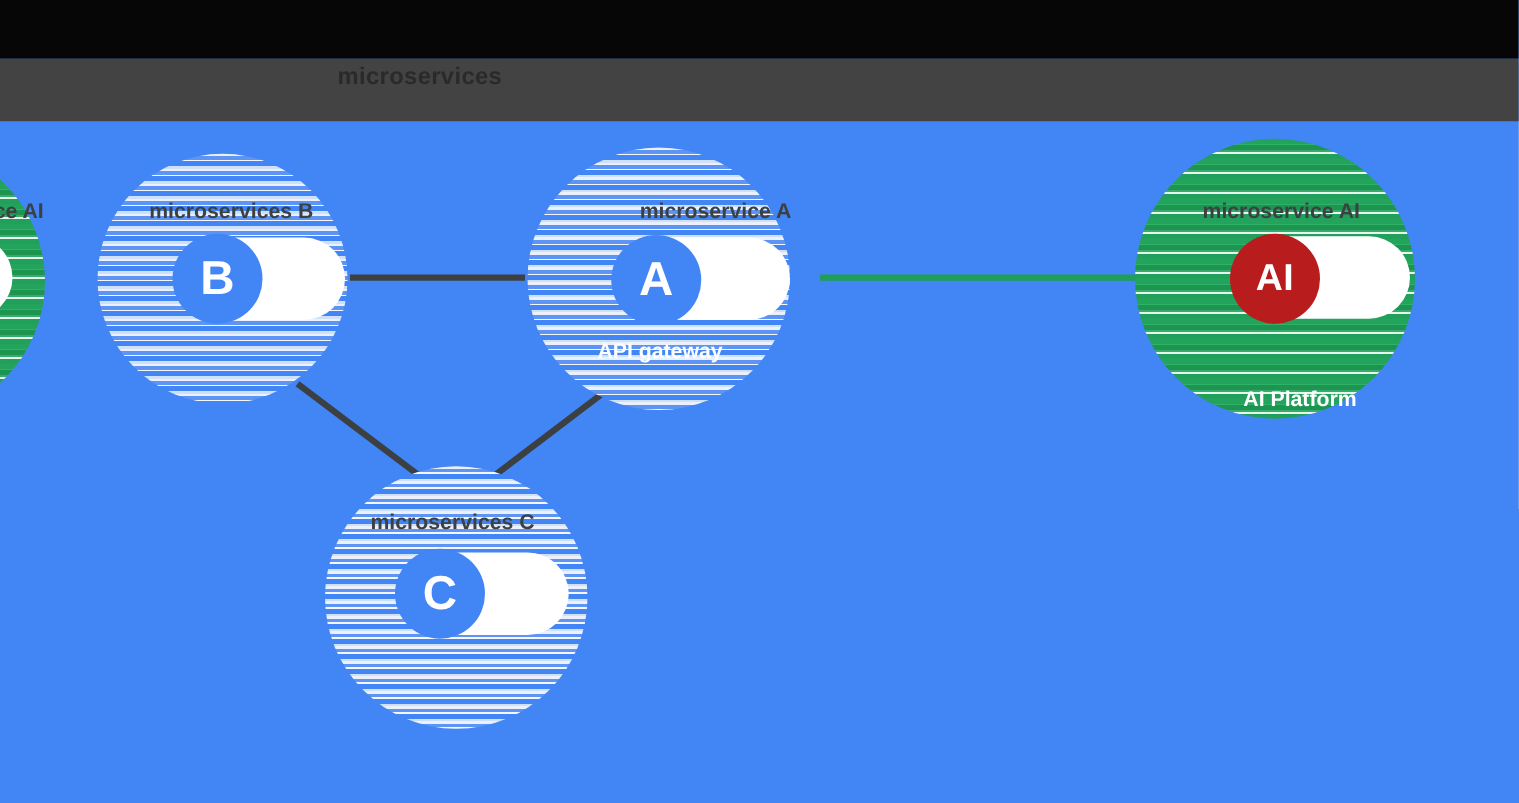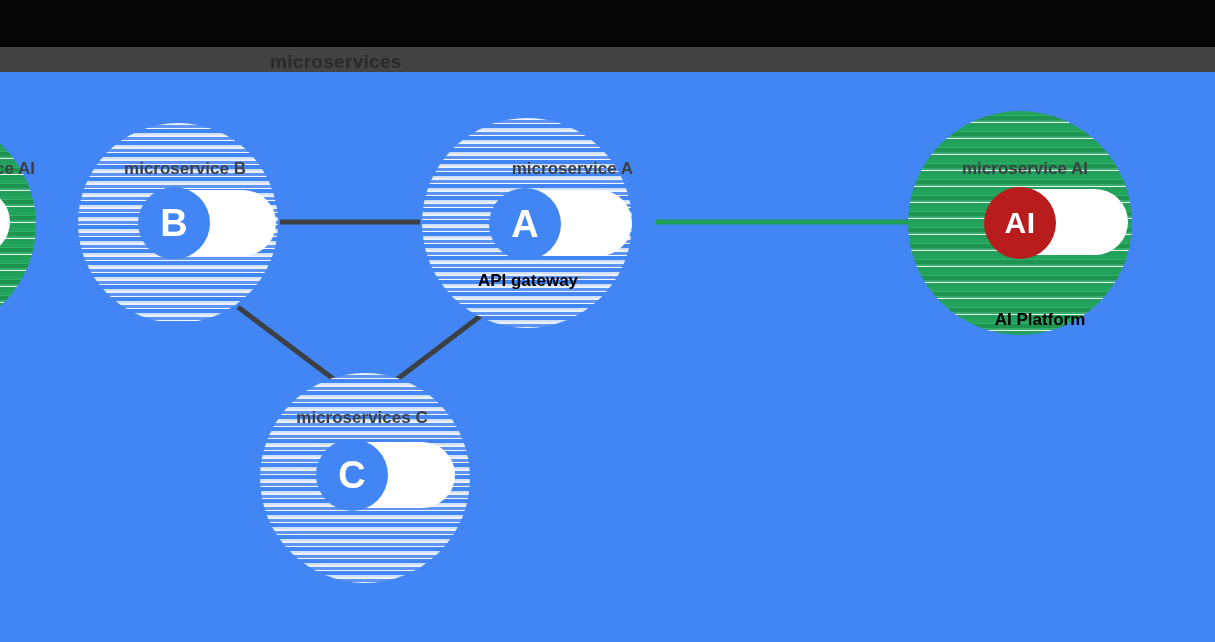--- a/index.html
+++ b/index.html
@@ -6,21 +6,21 @@
   html,body { width:1215px; height:642px; }
   body { font-family:"Liberation Sans", sans-serif; }
 
   .stage {
     position:relative; width:1215px; height:642px;
     background:#4285f4; overflow:hidden;
   }
 
   
   .topbar { position:absolute; left:0; top:0; width:1215px; height:47px; background:#060606; }
-  .titlebar { position:absolute; left:0; top:47px; width:1215px; height:25px; background:#434343; }
+  .titlebar { position:absolute; left:0; top:47px; width:1215px; height:50px; background:#434343; }
   .title {
     position:absolute; left:270px; top:4px;
     font-size:19px; font-weight:bold; color:#2a2a2a; letter-spacing:.3px;
     white-space:nowrap;
   }
 
   
   .edges { position:absolute; left:0; top:0; width:1215px; height:642px; }
 
   
@@ -45,21 +45,21 @@
   }
   .letter-blue  { background:#4285f4; font-size:38px; }
   .letter-green { background:#b91c1c; font-size:30px; letter-spacing:.5px; }
 
   .node-label {
     position:absolute; width:200px; text-align:center;
     font-size:17px; font-weight:bold; color:#3c4043; white-space:nowrap;
   }
   .node-sublabel {
     position:absolute; width:200px; text-align:center;
-    font-size:17px; font-weight:bold; color:#000000; white-space:nowrap;
+    font-size:17px; font-weight:bold; color:#ffffff; white-space:nowrap;
   }
 </style>
 </head>
 <body>
 
 <div class="stage">
 
   <svg class="edges" viewBox="0 0 1215 642">
     <line x1="280" y1="222" x2="420" y2="222" stroke-width="5" stroke="#3c4043"></line>
     <line x1="656" y1="222" x2="910" y2="222" stroke-width="5" stroke="#1e9e57"></line>
@@ -69,21 +69,21 @@
 
   <div>
     <div class="outer striped-green" style="left:-184px; top:115px; width:220px; height:220px;"></div>
     <div class="node-label" style="left:-145px; top:159px; text-align:right; width:180px;">microservice AI</div>
     <div class="pill" style="left:-150px; top:189px; width:160px;"></div>
   </div>
 
   <div>
     <div class="outer striped-blue" style="left:78px; top:123px; width:200px; height:200px;"></div>
     <div class="pill" style="left:140px; top:190px; width:136px;"></div>
-    <div class="node-label" style="left:85px; top:159px;">microservice B</div>
+    <div class="node-label" style="left:85px; top:159px;">microservices B</div>
     <div class="letter-circle letter-blue" style="left:138px; top:187px;">B</div>
   </div>
 
   <div>
     <div class="outer striped-blue" style="left:422px; top:118px; width:210px; height:210px;"></div>
     <div class="pill" style="left:491px; top:190px; width:141px;"></div>
     <div class="node-label" style="left:433px; top:159px;text-align:right;">microservice A</div>
     <div class="letter-circle letter-blue" style="left:489px; top:188px;">A</div>
     <div class="node-sublabel" style="left:428px; top:271px;">API gateway</div>
   </div>

